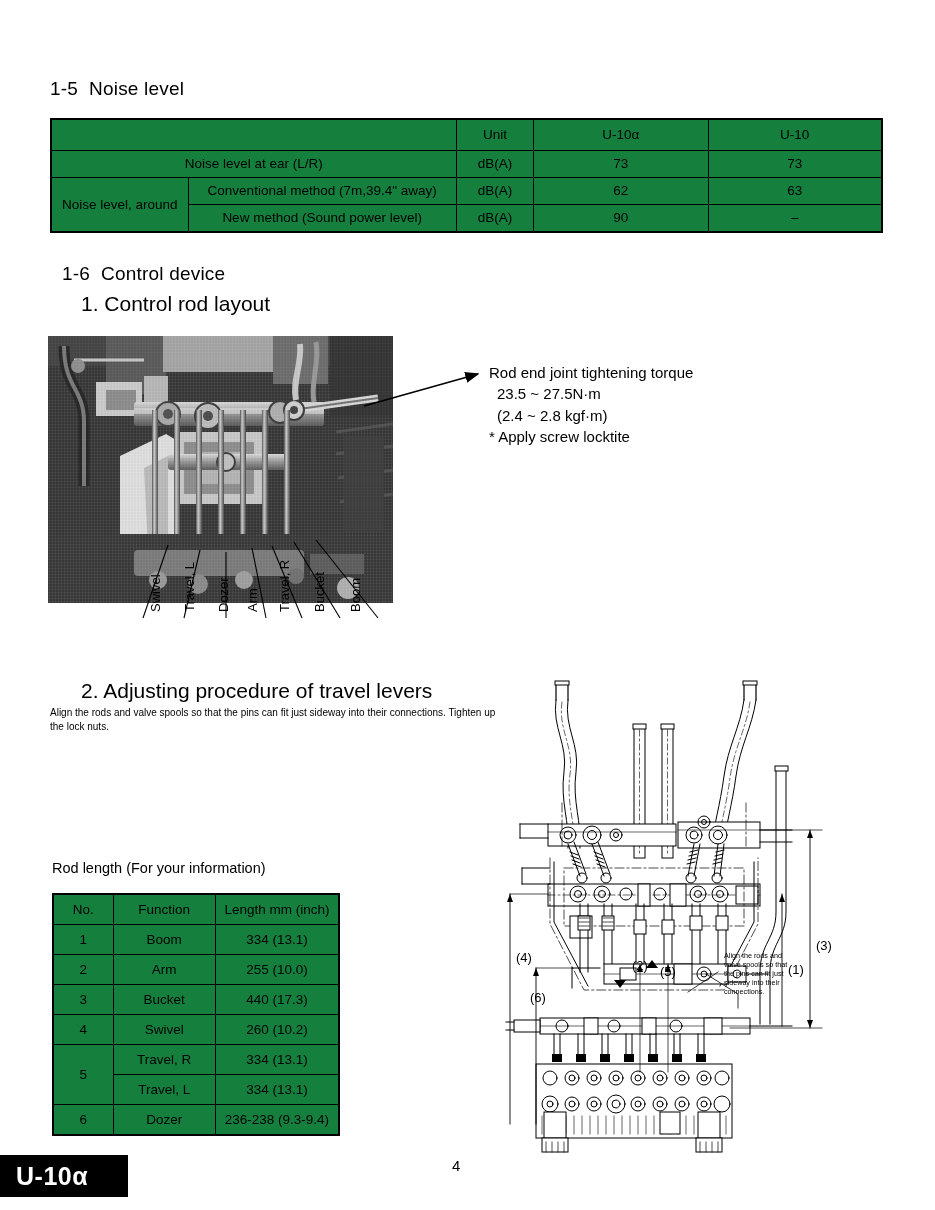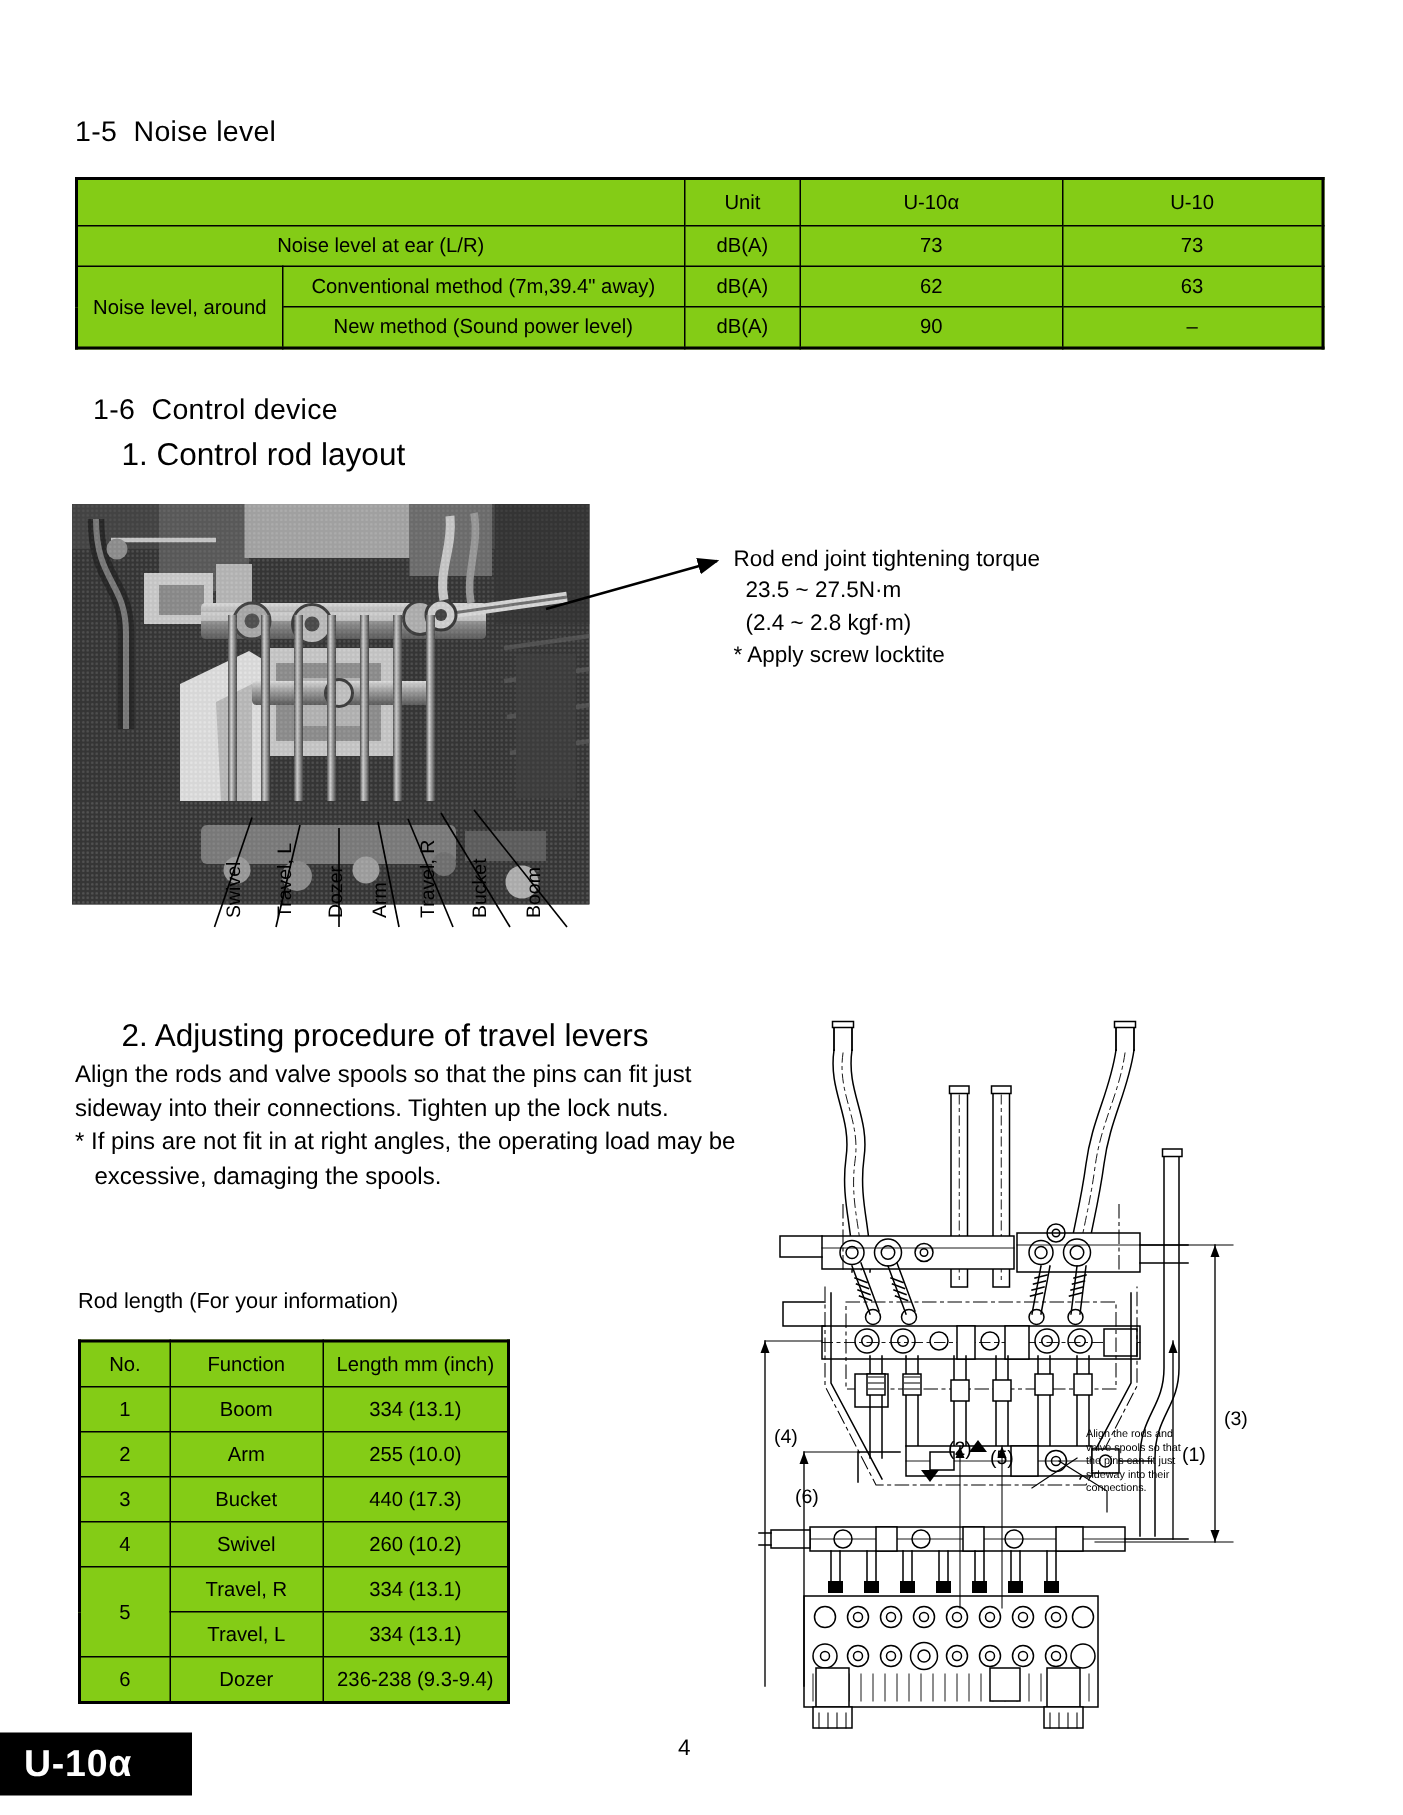--- a/index.html
+++ b/index.html
@@ -39,21 +39,21 @@
     position: absolute;
     font-size: 14.5px;
     white-space: nowrap;
   }
 
   
   table.doc {
     position: absolute;
     border-collapse: collapse;
     font-size: 13.5px;
-    background: #84cc16;
+    background: #15803d;
   }
   table.doc td {
     border: 1px solid #000;
     padding: 3px 6px;
     height: 20px;
     vertical-align: middle;
     font-size: 13.5px;
     line-height: 1.15;
   }
   table.doc.thickframe {
@@ -107,21 +107,21 @@
     transform-origin: left top;
     transform: rotate(-90deg);
   }
 
   
   #adjust-body {
     position: absolute;
     left: 50px;
     top: 706px;
     width: 460px;
-    font-size: 16px;
+    font-size: 10px;
     line-height: 1.42;
   }
   #adjust-body .hang {
     padding-left: 13px;
     text-indent: -13px;
   }
 
   
   #drawing {
     position: absolute;
@@ -328,21 +328,20 @@
   <div id="torque-note">
     <div>Rod end joint tightening torque</div>
     <div class="ind1">23.5 ~ 27.5N·m</div>
     <div class="ind1">(2.4 ~ 2.8 kgf·m)</div>
     <div>* Apply screw locktite</div>
   </div>
 
   <div class="h-sub2" style="left:50px; top:679px;">2.  Adjusting procedure of travel levers</div>
   <div id="adjust-body">
     <div>Align the rods and valve spools so that the pins can fit just sideway into their connections. Tighten up the lock nuts.</div>
-    <div class="hang">* If pins are not fit in at right angles, the operating load may be excessive, damaging the spools.</div>
   </div>
 
   <div class="plain" style="left:52px; top:860px;">Rod length (For your information)</div>
 
   <table class="doc thickframe" id="rod-table">
     <tbody>
         <tr>
       <td class="r-no c">No.</td>
       <td class="r-fn c">Function</td>
       <td class="r-len c">Length mm (inch)</td>

